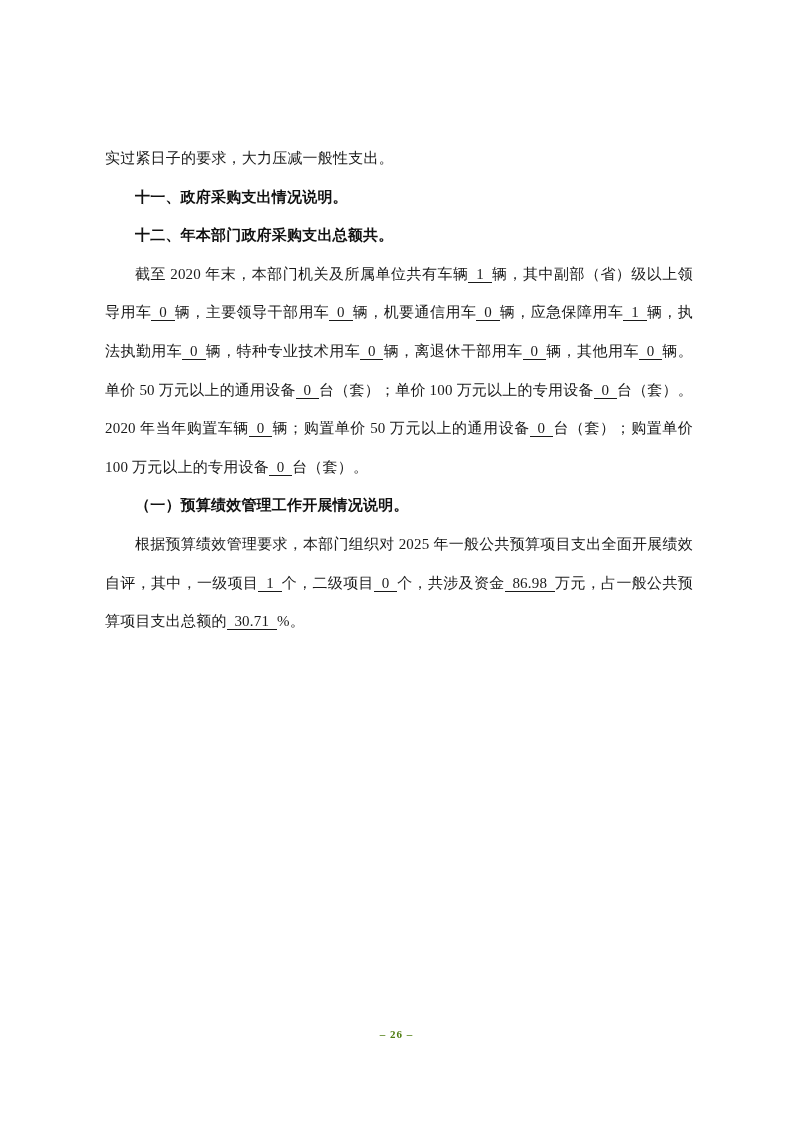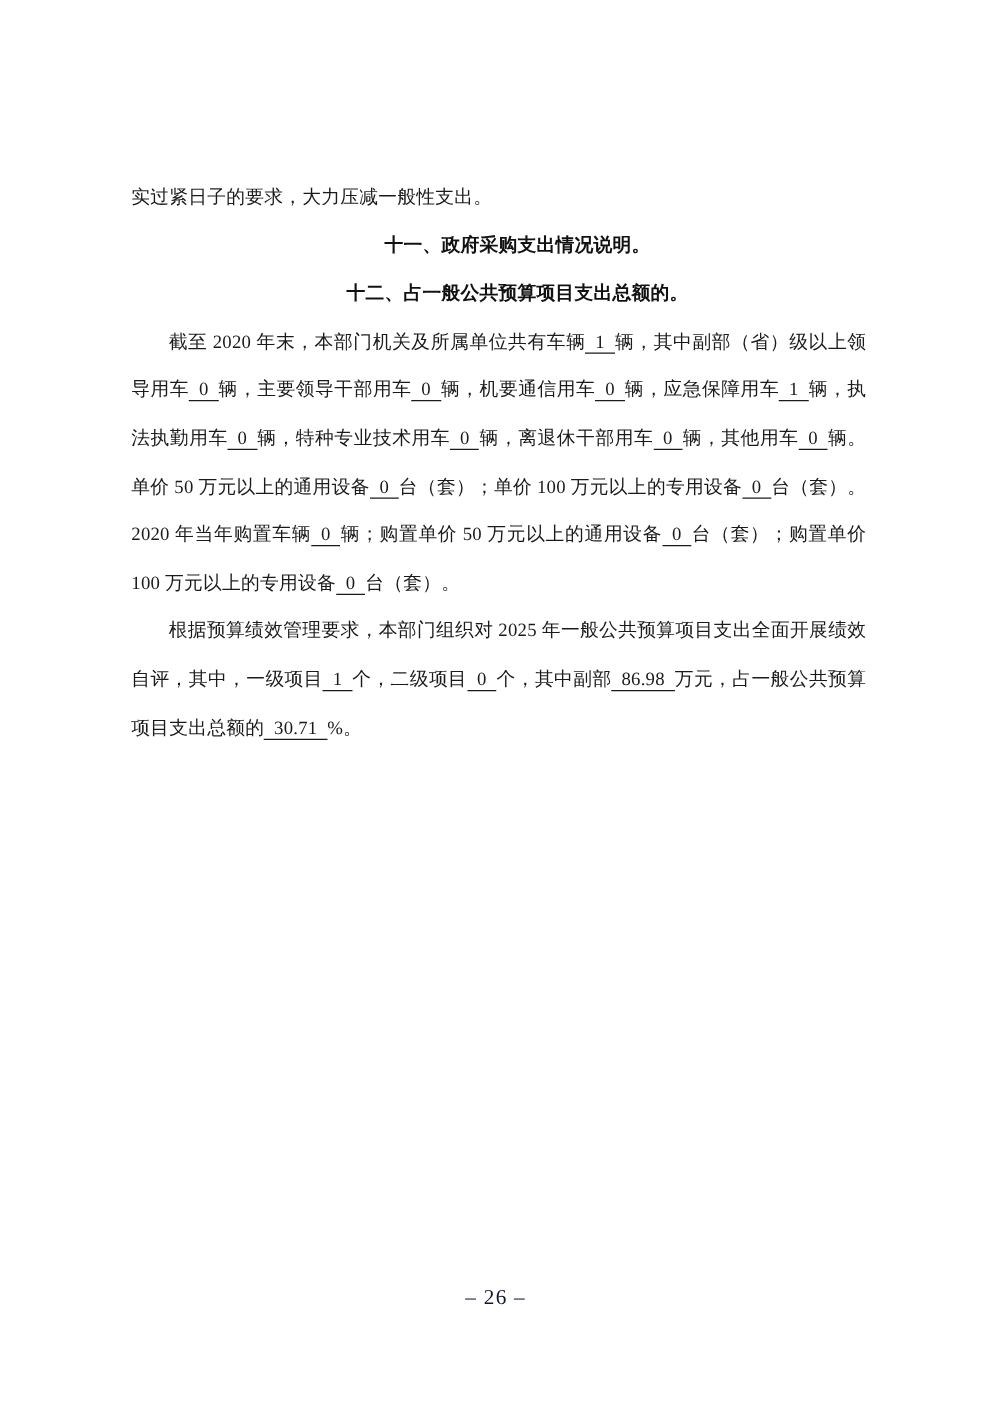--- a/index.html
+++ b/index.html
@@ -21,46 +21,48 @@
     font-size: 15px;
     line-height: 38.6px;
     text-align: justify;
     letter-spacing: 0.2px;
   }
   p.indent { text-indent: 2em; }
   p.heading-hei {
     font-family: "Liberation Sans", "DejaVu Sans", sans-serif;
     font-weight: 700;
     color: #111111;
-    text-align: center;
+    text-align: left;
   }
   p.heading-kai {
     font-weight: 700;
     color: #111111;
     text-align: left;
   }
   span.u {
     border-bottom: 1.4px solid #1a1a1a;
     padding: 0 0.52em;
     white-space: nowrap;
   }
   .footer {
     position: absolute;
     left: 0; top: 1028px;
     width: 100%;
     text-align: center;
-    font-size: 17px;
-    color: #0f172a;
+    font-size: 11px;
+    color: #4d7c0f;
     letter-spacing: 1px;
+    font-weight: bold;
   }
 </style>
 </head>
 <body>
 
 <div class="content">
     <p class="blk body"><span>实过紧日子的要求，大力压减一般性支出。</span></p>
     <p class="blk heading-hei indent"><span>十一、政府采购支出情况说明。</span></p>
-    <p class="blk heading-hei indent"><span>十二、占一般公共预算项目支出总额的。</span></p>
+    <p class="blk heading-hei indent"><span>十二、年本部门政府采购支出总额共。</span></p>
     <p class="blk body indent"><span>截至 2020 年末，本部门机关及所属单位共有车辆</span><span class="u">1</span><span>辆，其中副部（省）级以上领导用车</span><span class="u">0</span><span>辆，主要领导干部用车</span><span class="u">0</span><span>辆，机要通信用车</span><span class="u">0</span><span>辆，应急保障用车</span><span class="u">1</span><span>辆，执法执勤用车</span><span class="u">0</span><span>辆，特种专业技术用车</span><span class="u">0</span><span>辆，离退休干部用车</span><span class="u">0</span><span>辆，其他用车</span><span class="u">0</span><span>辆。单价 50 万元以上的通用设备</span><span class="u">0</span><span>台（套）；单价 100 万元以上的专用设备</span><span class="u">0</span><span>台（套）。2020 年当年购置车辆</span><span class="u">0</span><span>辆；购置单价 50 万元以上的通用设备</span><span class="u">0</span><span>台（套）；购置单价 100 万元以上的专用设备</span><span class="u">0</span><span>台（套）。</span></p>
-    <p class="blk body indent"><span>根据预算绩效管理要求，本部门组织对 2025 年一般公共预算项目支出全面开展绩效自评，其中，一级项目</span><span class="u">1</span><span>个，二级项目</span><span class="u">0</span><span>个，其中副部</span><span class="u">86.98</span><span>万元，占一般公共预算项目支出总额的</span><span class="u">30.71</span><span>%。</span></p>
+    <p class="blk heading-kai indent"><span>（一）预算绩效管理工作开展情况说明。</span></p>
+    <p class="blk body indent"><span>根据预算绩效管理要求，本部门组织对 2025 年一般公共预算项目支出全面开展绩效自评，其中，一级项目</span><span class="u">1</span><span>个，二级项目</span><span class="u">0</span><span>个，共涉及资金</span><span class="u">86.98</span><span>万元，占一般公共预算项目支出总额的</span><span class="u">30.71</span><span>%。</span></p>
   </div>
 
 <div class="footer">– 26 –</div>
 
 </body></html>

